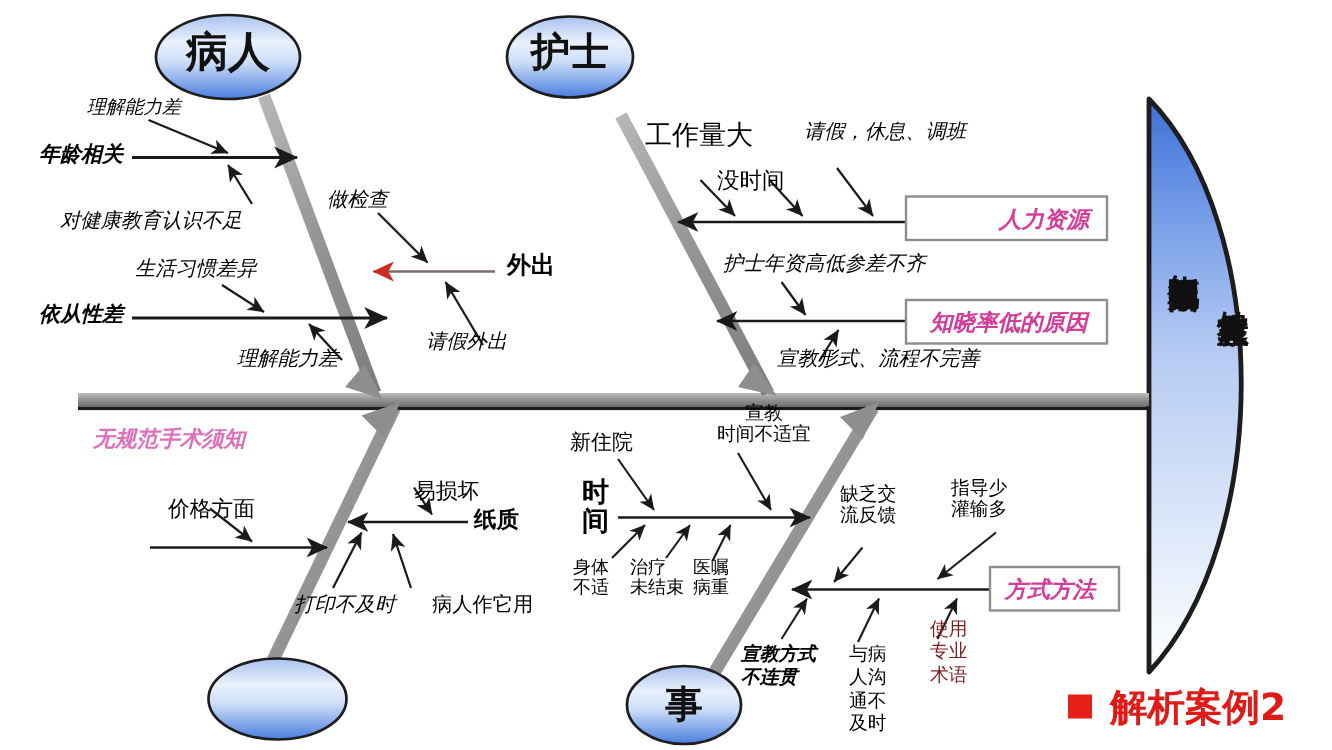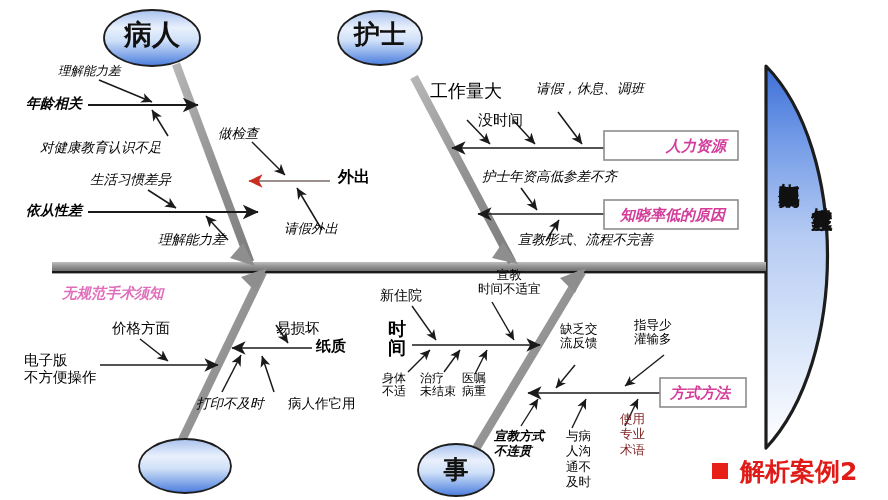--- a/index.html
+++ b/index.html
@@ -201,25 +201,21 @@
   <div class="lbl" style="left:430px;top:81px;font-size:18px;">工作量大</div>
   <div class="lbl" style="left:478px;top:112px;font-size:15px;">没时间</div>
   <div class="lbl it" style="left:536px;top:81px;font-size:13.5px;">请假，休息、调班</div>
   <div class="boxtxt" style="left:630px;top:137px;font-size:15px;margin-left:36px;">人力资源</div>
 
   <div class="lbl it" style="left:482px;top:169px;font-size:13.5px;">护士年资高低参差不齐</div>
   <div class="lbl it" style="left:518px;top:232px;font-size:13.5px;">宣教形式、流程不完善</div>
   <div class="boxtxt" style="left:620px;top:206px;font-size:15px;">知晓率低的原因</div>
 
   <div class="lbl it bd" style="left:62px;top:285px;font-size:14.5px;color:#e06fbb;">无规范手术须知</div>
-  <div class="lbl" style="left:112px;top:320px;font-size:14.5px;">价格方面</div>
-  <div style="position:absolute;left:24px;top:352px;font-size:14.5px;line-height:1.2;color:#000;">
-    <div>电子版</div>
-    <div>不方便操作</div>
-  </div>
+  <div class="lbl" style="left:112px;top:332px;font-size:14.5px;">价格方面</div>
   <div class="lbl" style="left:276px;top:320px;font-size:14.5px;">易损坏</div>
   <div class="lbl bd" style="left:316px;top:338px;font-size:15px;">纸质</div>
   <div class="lbl it" style="left:196px;top:396px;font-size:13.5px;">打印不及时</div>
   <div class="lbl" style="left:288px;top:396px;font-size:13.5px;">病人作它用</div>
 
   <div style="position:absolute;left:388px;top:320px;font-size:18px;font-weight:bold;line-height:1.05;color:#000;">
     <div>时</div>
     <div>间</div>
   </div>
   <div class="lbl" style="left:380px;top:288px;font-size:14px;">新住院</div>

